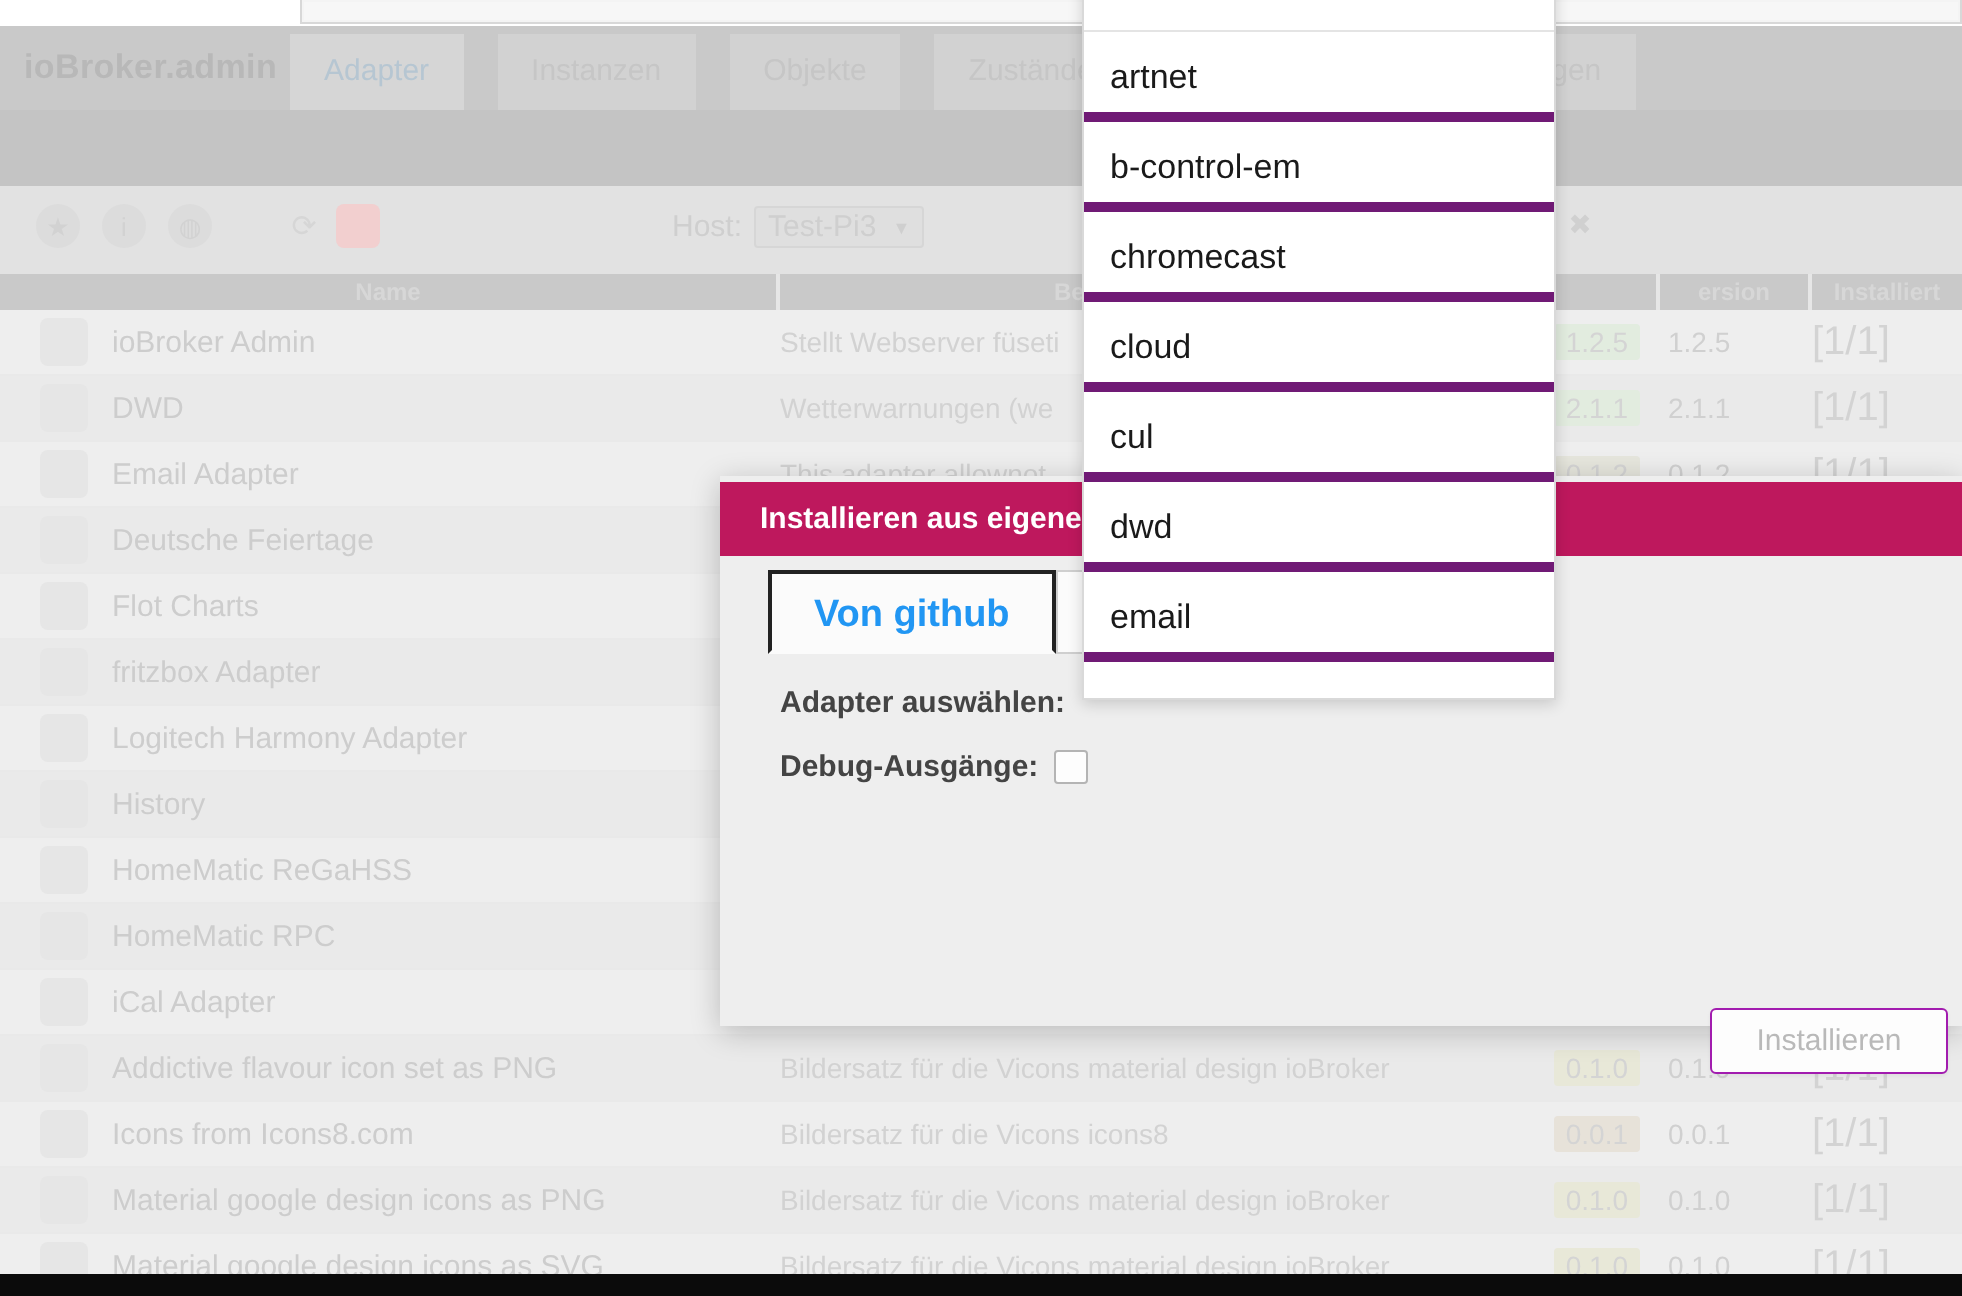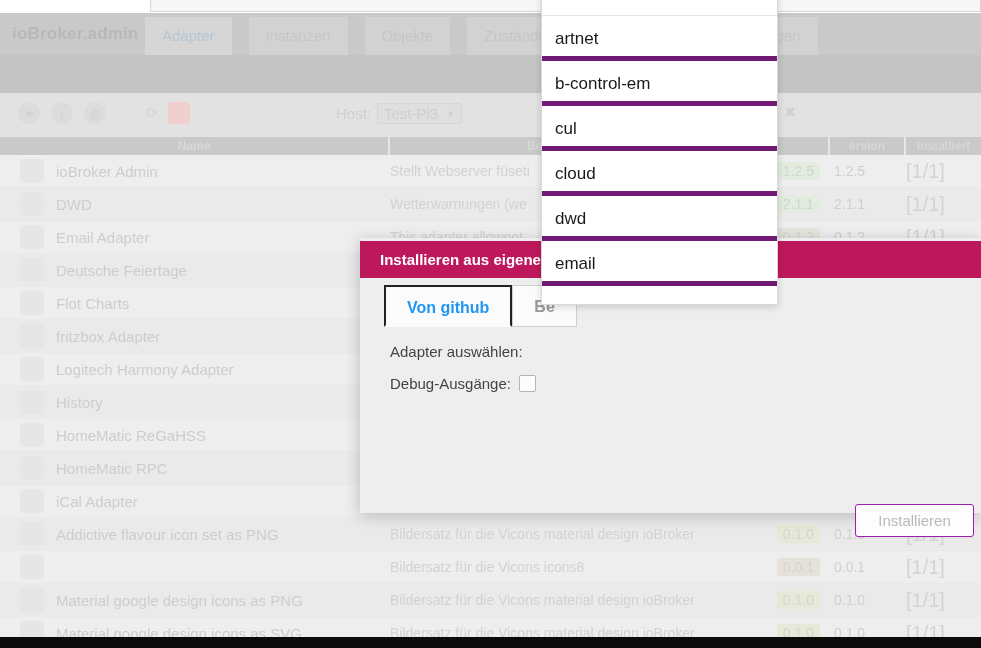--- a/index.html
+++ b/index.html
@@ -76,24 +76,24 @@
   .blackbar{position:absolute;left:0;top:637px;width:981px;height:11px;background:#0b0b0b;}
 
   
   .dialog{position:absolute;left:360px;top:238px;width:621px;height:275px;background:#eeeeee;
     box-shadow:0 3px 14px rgba(0,0,0,.22);}
   .dlg-header{position:absolute;left:0;top:3px;width:621px;height:37px;background:#be185d;
     display:flex;align-items:center;}
   .dlg-title{padding-left:20px;font-size:15px;font-weight:bold;color:#ffffff;white-space:nowrap;}
   .dlg-body{position:absolute;left:0;top:47px;width:621px;height:228px;background:#eeeeee;}
   .dlg-tabs{position:absolute;left:24px;top:0;display:flex;}
-  .dlg-tab{height:42px;line-height:42px;padding:0 21px;font-size:16px;font-weight:bold;
+  .dlg-tab{height:42px;line-height:42px;padding:0 21px;font-size:19px;font-weight:bold;
     background:#fbfbfb;border:1px solid #cfcfcf;box-sizing:border-box;color:#9a9a9a;}
   .dlg-tab.active{color:#2196f3;border:2px solid #222;border-bottom-color:#fbfbfb;}
-  .form-row{position:absolute;display:flex;}
+  .form-row{position:absolute;display:flex;font-weight:bold;}
   .frm-label{font-size:15px;color:#444;}
   .adapter-select{margin-left:8px;width:222px;height:24px;
     border:2px solid #d6a138;border-radius:2px;background:linear-gradient(#fdfdfd,#e6e6e6);
     display:flex;align-items:center;justify-content:space-between;padding:0 5px 0 7px;box-sizing:border-box;}
   .adapter-select .sel-val{font-size:15px;color:#111;}
   .adapter-select .sel-caret{font-size:10px;color:#111;}
   .dbg-box{margin-left:8px;width:15px;height:15px;border:1px solid #b4b4b4;background:#fdfdfd;border-radius:2px;}
   .install-btn{position:absolute;left:495px;top:219px;width:117px;height:31px;background:#fdfdfd;
     border:1px solid #a21caf;border-radius:3px;display:flex;align-items:center;justify-content:center;
     font-size:15px;color:#b9b9b9;box-shadow:0 1px 2px rgba(0,0,0,.05);}
@@ -269,20 +269,21 @@
           <div class="row-name">Addictive flavour icon set as PNG</div>
         </div>
         <div class="cell-desc">Bildersatz für die Vicons material design ioBroker</div>
         <div class="cell-mid"><span style="background: rgb(232, 232, 216);">0.1.0</span></div>
         <div class="cell-ver">0.1.0</div>
         <div class="cell-inst">[1/1]</div>
       </div>
       <div class="trow">
         <div class="cell-name">
           <div class="row-ico"></div>
+          <div class="row-name">Icons from Icons8.com</div>
         </div>
         <div class="cell-desc">Bildersatz für die Vicons icons8</div>
         <div class="cell-mid"><span style="background: rgb(231, 226, 217);">0.0.1</span></div>
         <div class="cell-ver">0.0.1</div>
         <div class="cell-inst">[1/1]</div>
       </div>
       <div class="trow alt">
         <div class="cell-name">
           <div class="row-ico"></div>
           <div class="row-name">Material google design icons as PNG</div>
@@ -328,19 +329,20 @@
 
     <div class="install-btn">Installieren</div>
   </div>
 </div>
 
 <div class="dropdown">
   <div class="dd-pad-top"></div>
   <div id="dropdown-items">
       <div class="dd-item">artnet</div>
       <div class="dd-item">b-control-em</div>
+      <div class="dd-item">chromecast</div>
+      <div class="dd-item">cloud</div>
       <div class="dd-item">cul</div>
-      <div class="dd-item">cloud</div>
       <div class="dd-item">dwd</div>
       <div class="dd-item">email</div>
     </div>
   <div class="dd-pad-bot"></div>
 </div>
 
 </body></html>

